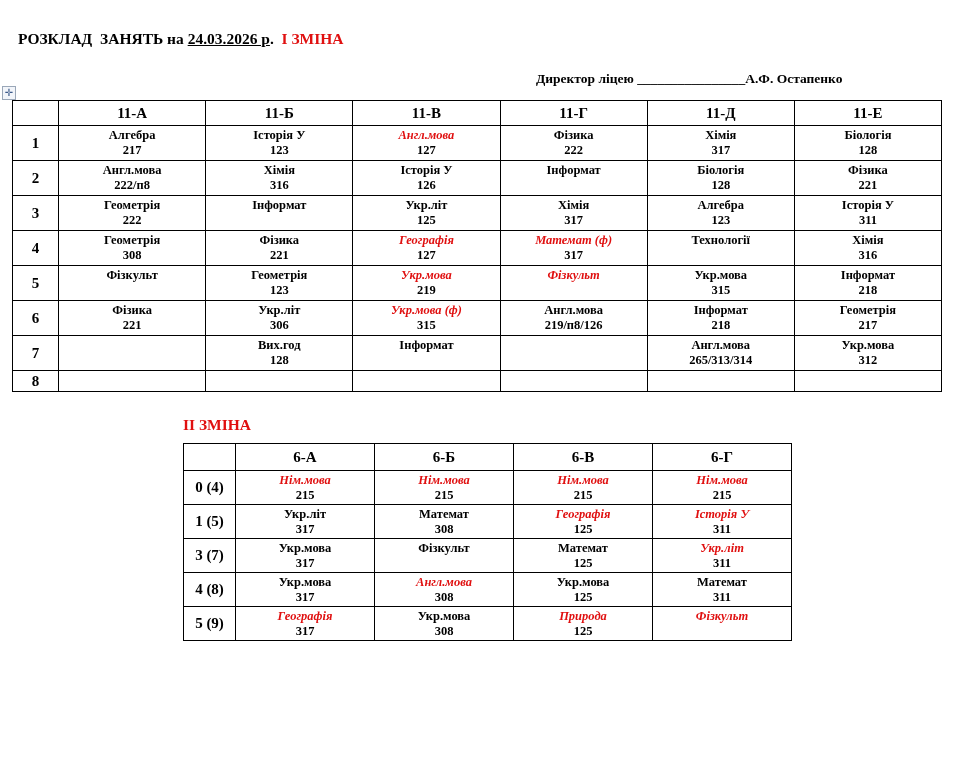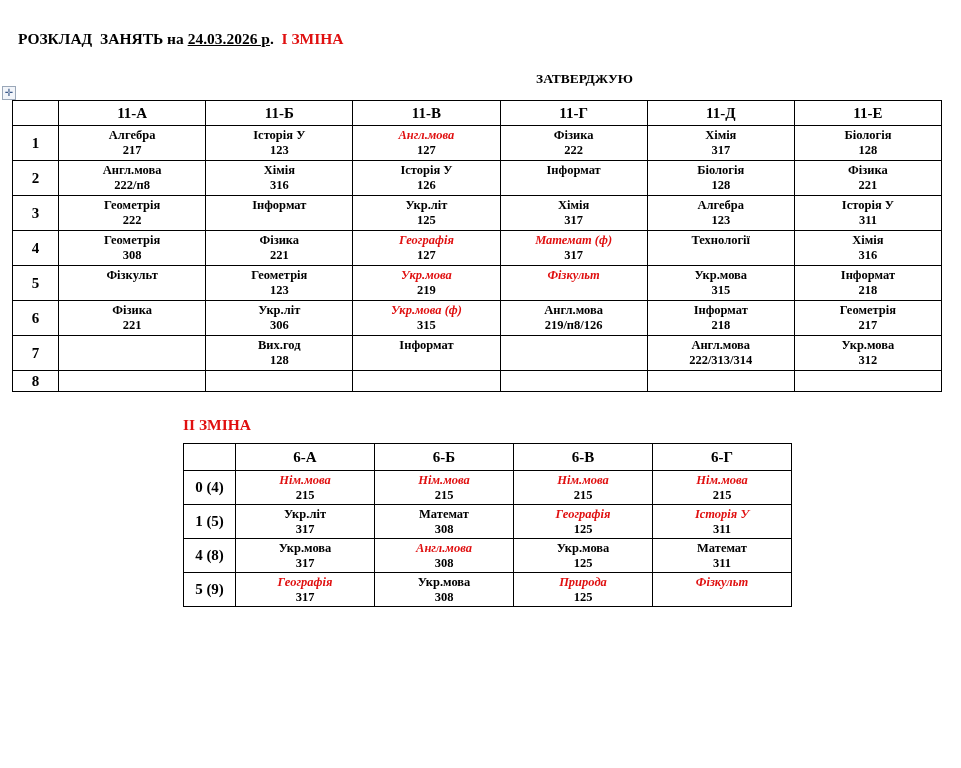--- a/index.html
+++ b/index.html
@@ -33,21 +33,20 @@
     font-size:15.5px;font-weight:bold;color:var(--red);}
 </style>
 </head>
 <body>
 
 <div class="page">
 
   <div class="doc-title"><span>РОЗКЛАД  ЗАНЯТЬ на </span><span class="date">24.03.2026 р</span><span>.  </span><span class="shift">І ЗМІНА</span></div>
 
   <div class="approve-block">
-    <div>ЗАТВЕРДЖУЮ</div>
     <div>Директор ліцею ________________А.Ф. Остапенко</div>
   </div>
 
   <div class="move-handle">✛</div>
 
   <table class="t1">
     <colgroup>
       <col style="width:46px">
       <col style="width:147px">
         <col style="width:147px">
@@ -237,21 +236,21 @@
             <div class="subj">Вих.год</div>
             <div class="room">128</div>
           </td>
           <td>
             <div class="subj">Інформат</div>
             <div class="room" style="visibility: hidden;">&nbsp;</div>
           </td>
           <td></td>
           <td>
             <div class="subj">Англ.мова</div>
-            <div class="room">222/313/314</div>
+            <div class="room">265/313/314</div>
           </td>
           <td>
             <div class="subj">Укр.мова</div>
             <div class="room">312</div>
           </td>
         </tr>
         <tr style="height: 21px;">
           <td class="numcell">8</td>
           <td></td>
           <td></td>
@@ -315,20 +314,39 @@
           <td>
             <div class="subj red">Географія</div>
             <div class="room">125</div>
           </td>
           <td>
             <div class="subj red">Історія У</div>
             <div class="room">311</div>
           </td>
         </tr>
         <tr style="height: 34px;">
+          <td class="numcell">3 (7)</td>
+          <td>
+            <div class="subj">Укр.мова</div>
+            <div class="room">317</div>
+          </td>
+          <td>
+            <div class="subj">Фізкульт</div>
+            <div class="room" style="visibility: hidden;">&nbsp;</div>
+          </td>
+          <td>
+            <div class="subj">Математ</div>
+            <div class="room">125</div>
+          </td>
+          <td>
+            <div class="subj red">Укр.літ</div>
+            <div class="room">311</div>
+          </td>
+        </tr>
+        <tr style="height: 34px;">
           <td class="numcell">4 (8)</td>
           <td>
             <div class="subj">Укр.мова</div>
             <div class="room">317</div>
           </td>
           <td>
             <div class="subj red">Англ.мова</div>
             <div class="room">308</div>
           </td>
           <td>

